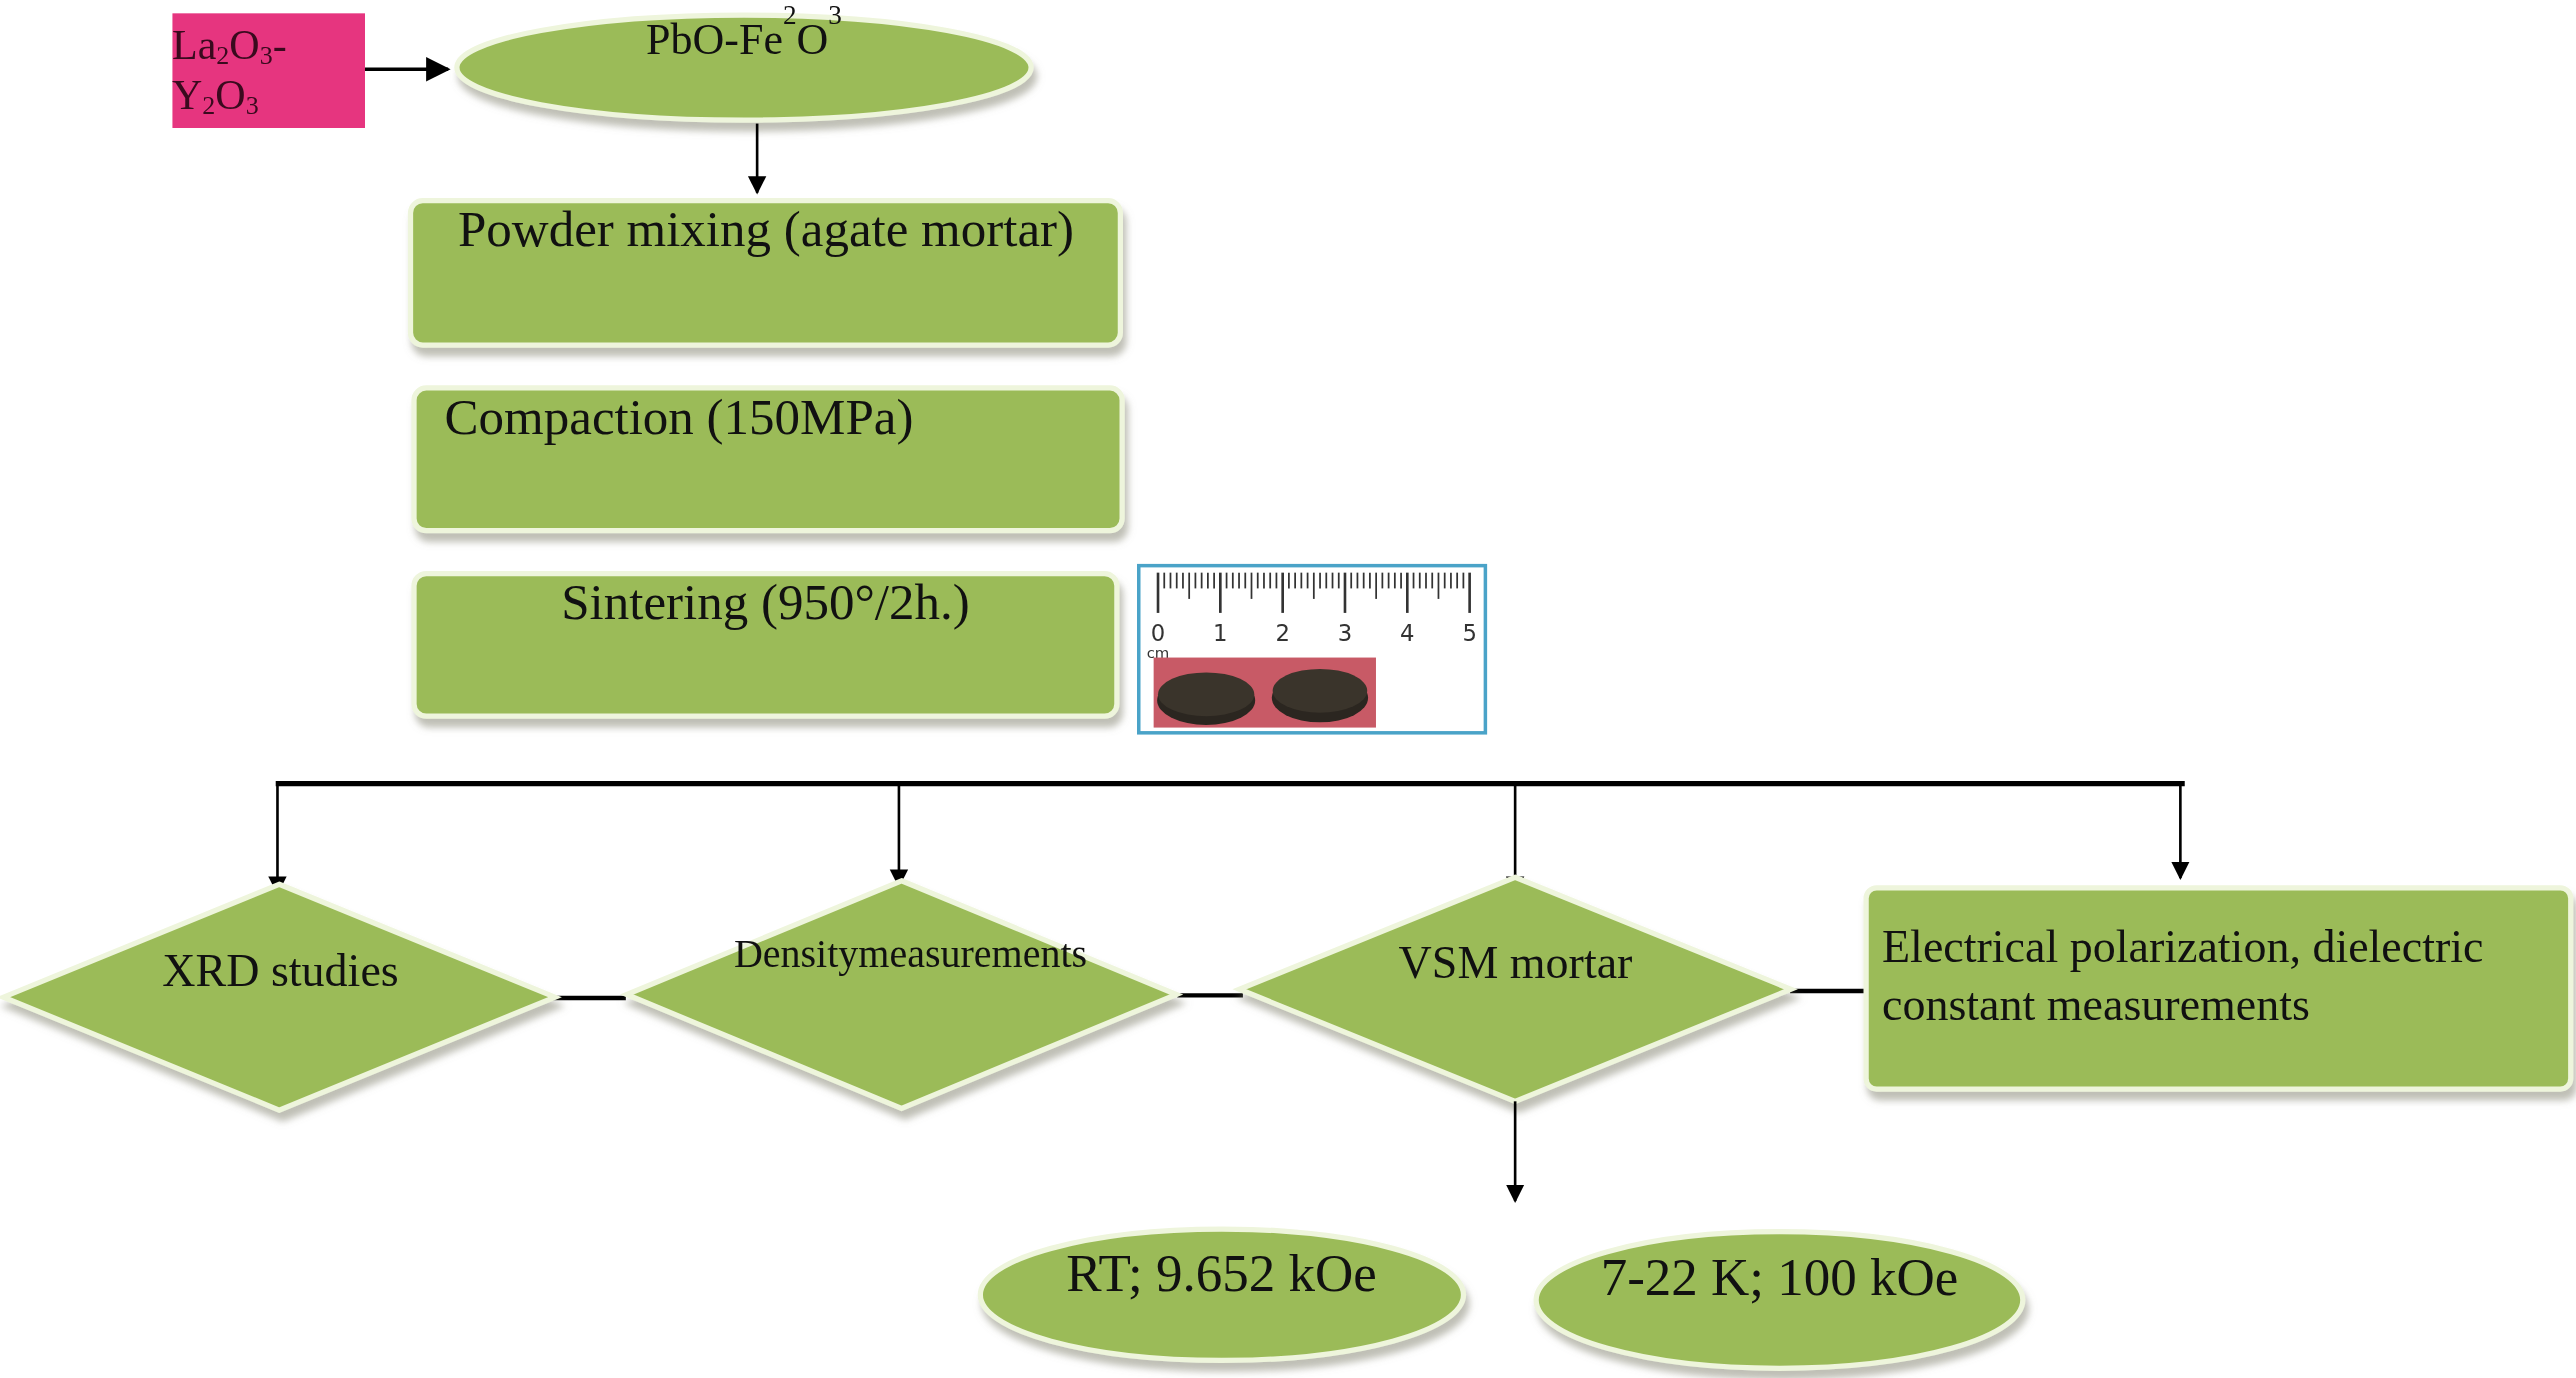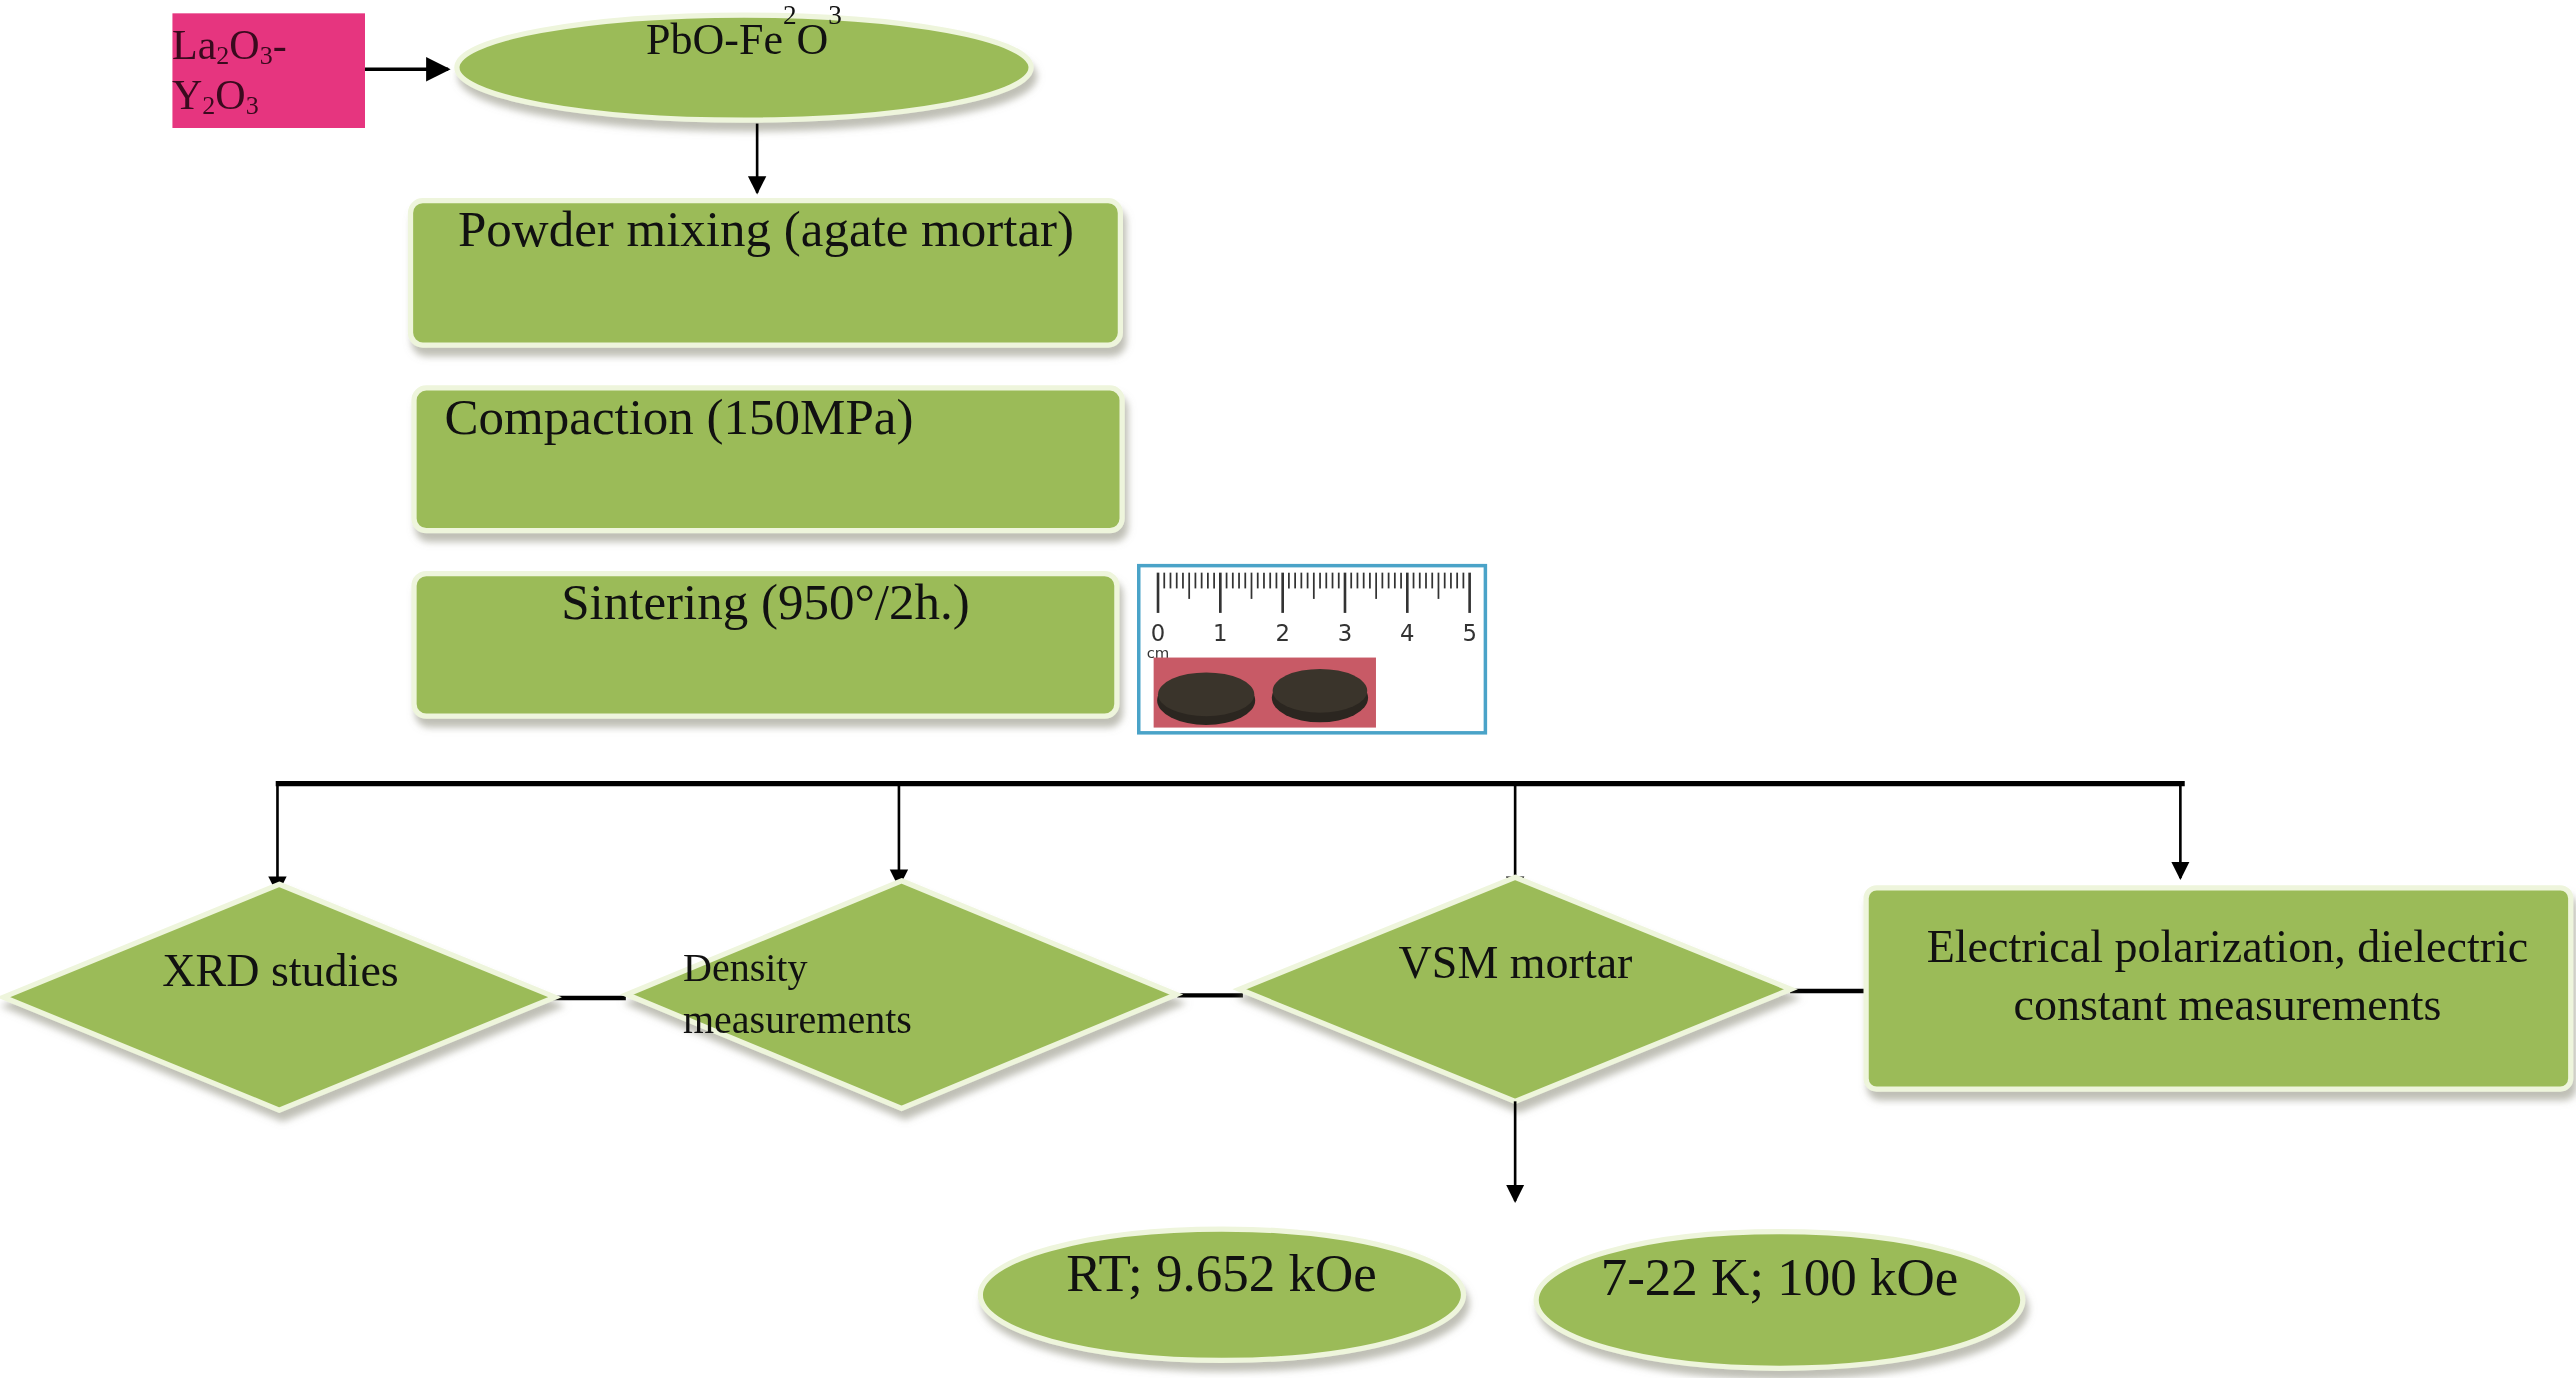--- a/index.html
+++ b/index.html
@@ -133,25 +133,25 @@
 </div>
 <div class="lbl" style="left:457px;top:15px;width:574px;height:105px;font-size:44px;">
   PbO-Fe<sub>2</sub>O<sub>3</sub>
 </div>
 
 <div class="lbl" style="left:411px;top:200px;width:710px;height:144px;font-size:51px;">Powder mixing (agate mortar)</div>
 <div class="lbl" style="left:390px;top:388px;width:578px;height:143px;font-size:51px;">Compaction (150MPa)</div>
 <div class="lbl" style="left:414px;top:573px;width:703px;height:143px;font-size:51px;">Sintering (950°/2h.)</div>
 
 <div class="lbl" style="left:53px;top:945px;width:455px;height:96px;font-size:46px;">XRD studies</div>
-<div class="lbl" style="left:683px;top:928px;width:455px;height:131px;font-size:40px;flex-direction:column;line-height:1.3;">
+<div class="lbl" style="left:683px;top:928px;width:455px;height:131px;font-size:40px;line-height:1.3;">
   <div>Density</div>
   <div>measurements</div>
 </div>
 <div class="lbl" style="left:1288px;top:937px;width:455px;height:96px;font-size:46px;">VSM mortar</div>
-<div class="lbl" style="left:1882px;top:910px;width:691px;height:131px;font-size:46px;flex-direction:column;align-items:center;line-height:1.25;">
+<div class="lbl" style="left:1882px;top:910px;width:691px;height:131px;font-size:46px;flex-direction:column;align-items:flex-start;line-height:1.25;">
   <div>Electrical polarization, dielectric</div>
   <div>constant measurements</div>
 </div>
 
 <div class="lbl" style="left:980px;top:1243px;width:483px;height:105px;font-size:53px;">RT; 9.652 kOe</div>
 <div class="lbl" style="left:1536px;top:1247px;width:487px;height:105px;font-size:53px;">7-22 K; 100 kOe</div>
 
 
 </body></html>

